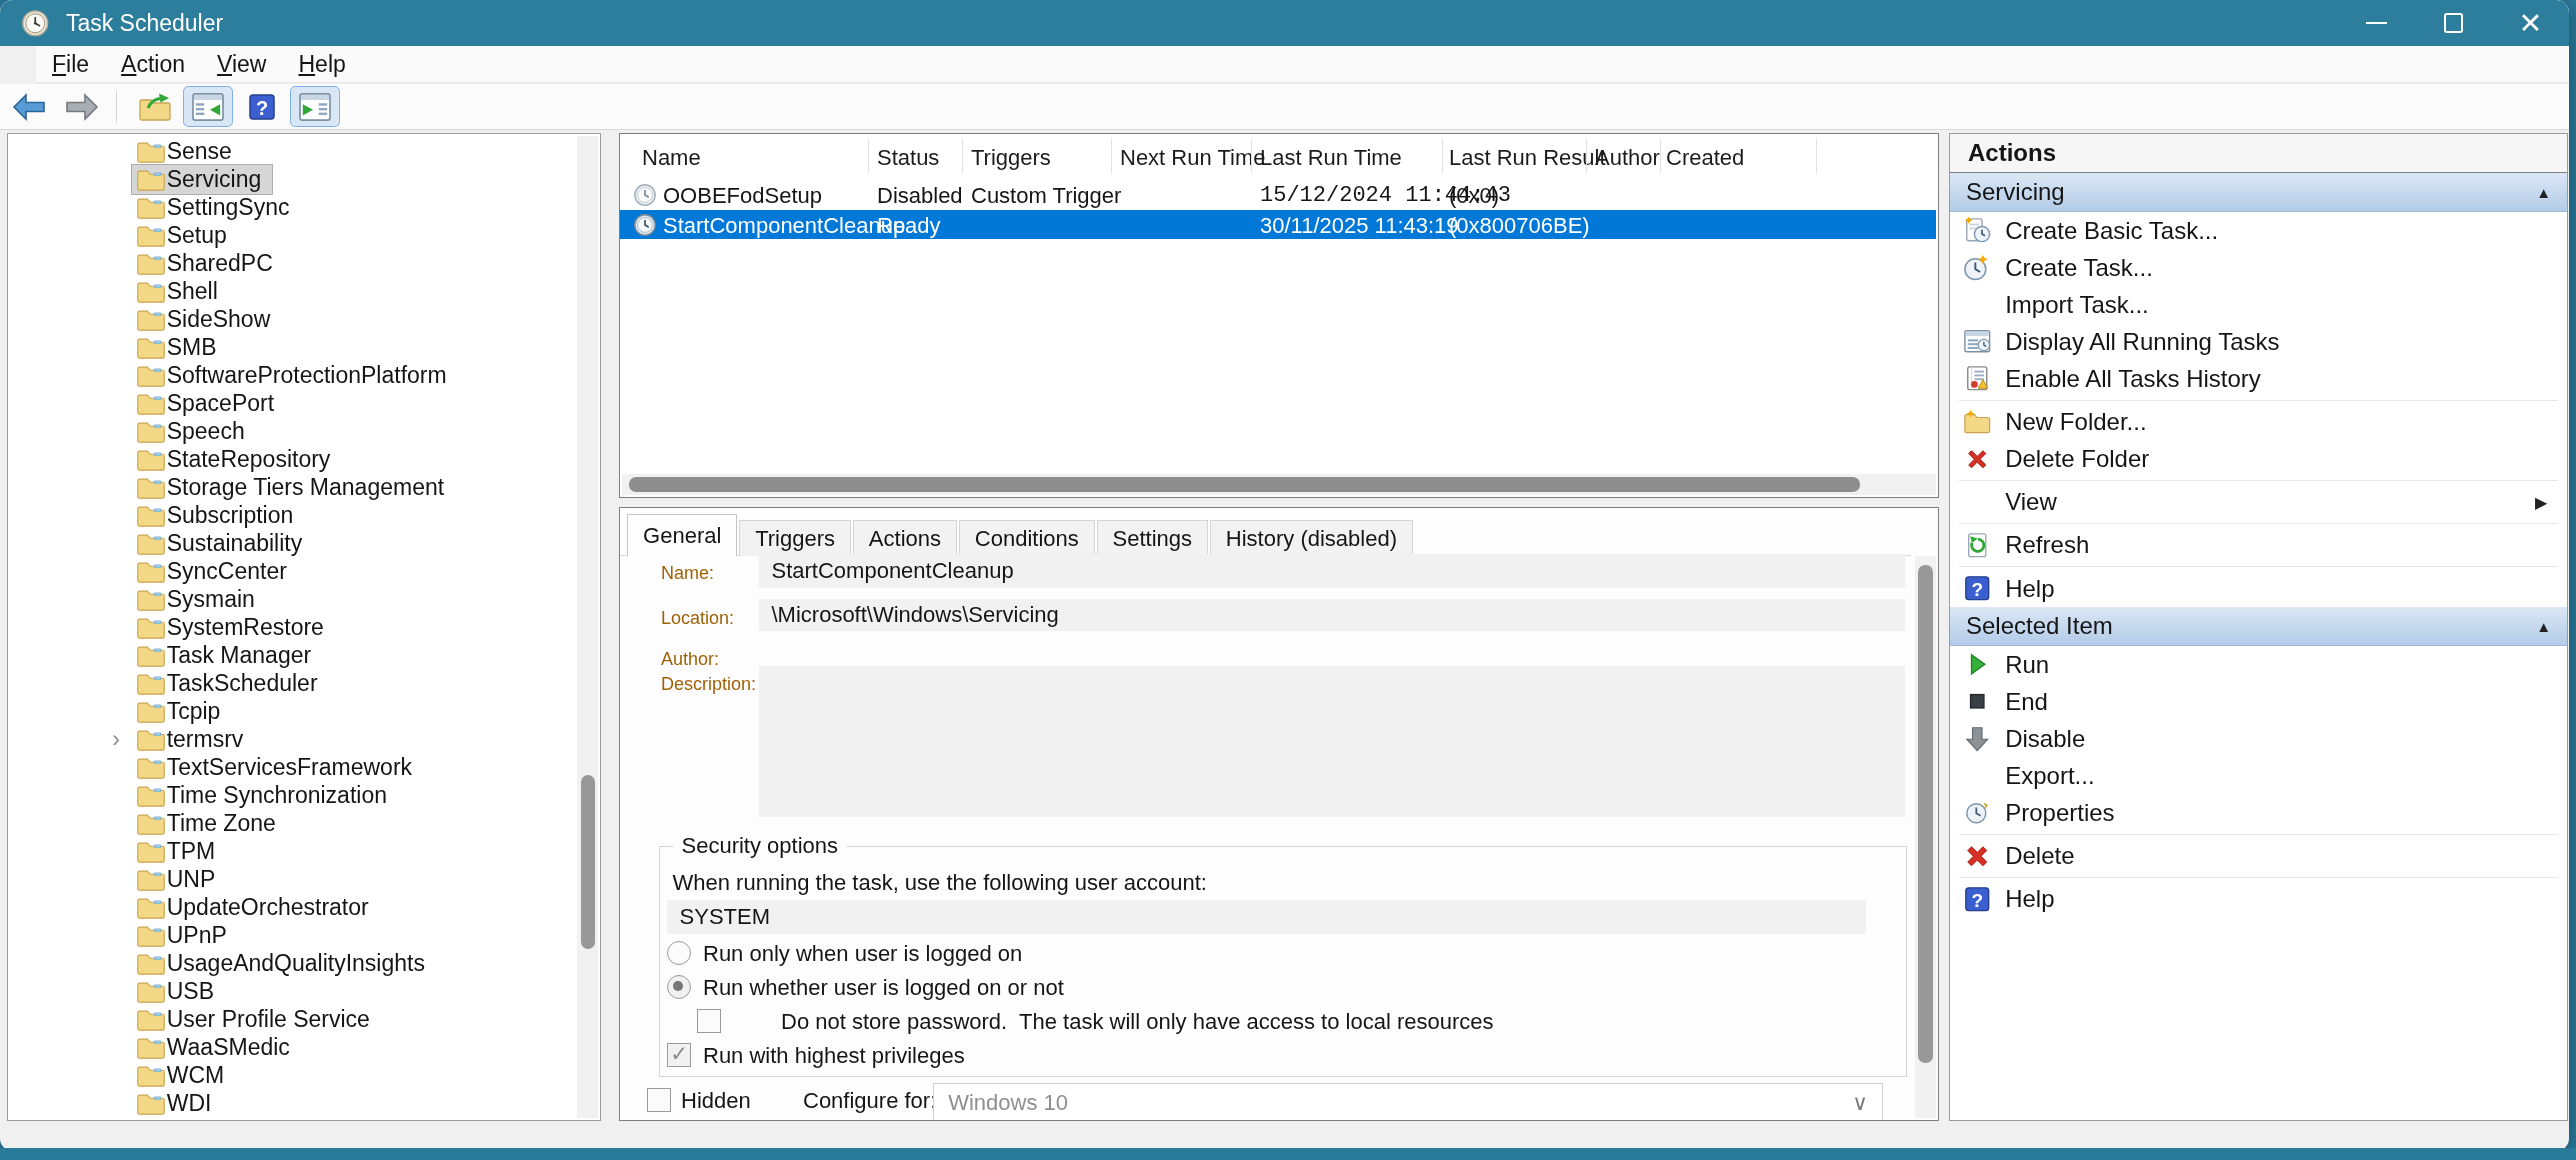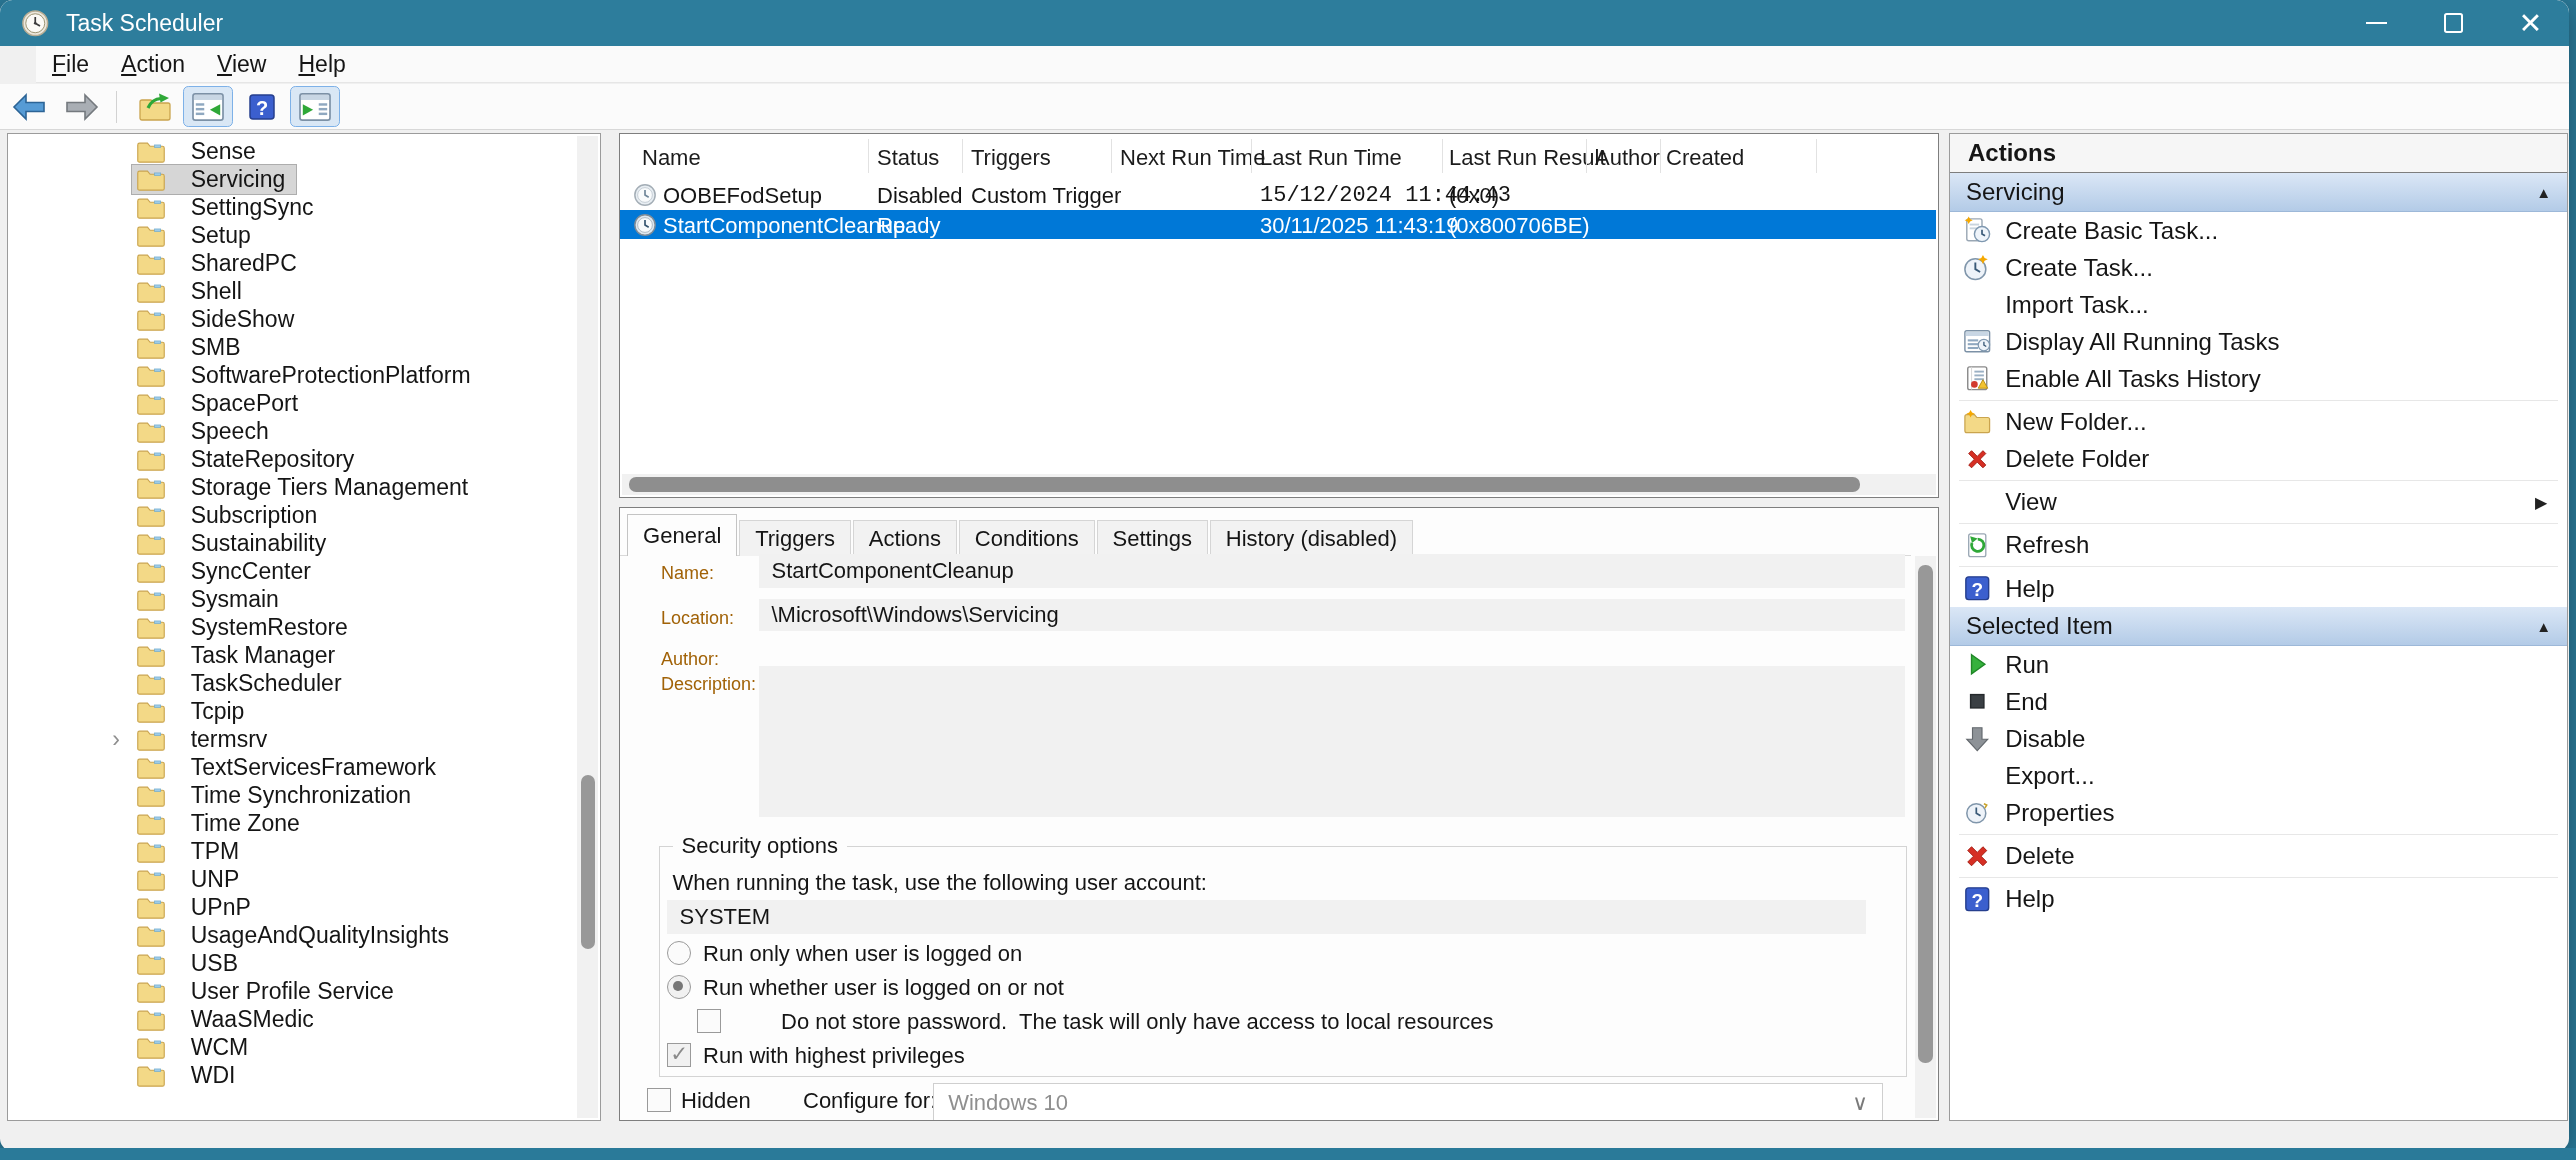--- a/index.html
+++ b/index.html
@@ -59,21 +59,21 @@
   .tree-pane  { left:7.1px;    top:133px; width:594px;  height:988px; overflow:hidden; }
   .list-box   { left:619px;  top:133px; width:1320px; height:365px;  border:1.8px solid #7e7e7e; overflow:hidden; background:#fff; position:absolute;}
   .detail-box { left:619px;  top:507px; width:1320px; height:614px;  border:1.8px solid #7e7e7e; overflow:hidden; background:#fdfdfd; position:absolute;}
   .actions-pane { left:1949px; top:133px; width:619px; height:988px; }
   .splitter { left:619px; top:498px; width:1320px; height:9px; background:#f0f0f0; position:absolute; }
 
   
   #tree { position:absolute; left:0; top:3.6px; right:25px; bottom:0; overflow:hidden; }
   .tree-row { height:28px; display:flex; align-items:center; padding-left:93px; font-size:23px; }
   .tree-expander { width:30px; color:#8f8f8f; font-size:23px; text-align:center; }
-  .nodebox { display:flex; align-items:center; gap:25px; padding:0.9px 10.7px 0.9px 3.6px; border:0.9px solid transparent; }
+  .nodebox { display:flex; align-items:center; gap:1px; padding:0.9px 10.7px 0.9px 3.6px; border:0.9px solid transparent; }
   .nodebox.selected { background:#d6d6d6; border-color:#adadad; }
   .tree-folder { width:30px; height:24px; display:inline-flex; }
   .tree-folder svg { width:100%; height:100%; }
 
   .vscroll { position:absolute; width:21.4px; background:#f1f1f1; }
   .vthumb  { position:absolute; left:3.6px; width:14.2px; background:#989898; border-radius:7.1px; }
   .hscroll { position:absolute; height:21.4px; background:#f1f1f1; }
   .hthumb  { position:absolute; top:3.6px; height:14.2px; background:#8e8e8e; border-radius:7.1px; }
   .tree-scroll { right:1.8px; top:1.8px; bottom:1.8px; }
 
@@ -519,20 +519,32 @@
         <div class="tree-row">
           <span class="tree-expander"></span>
           <span class="nodebox">
             <span class="tree-folder">
               <svg viewBox="0 0 34 27">
                 <path d="M2 5.5 Q2 3.5 4 3.5 h9 l3 3.5 h14 q2 0 2 2 V23 q0 2-2 2 H4 q-2 0-2-2 Z" fill="#f3d987" stroke="#caa44e" stroke-width="1.3"></path>
                 <rect x="21" y="5.5" width="7" height="3" fill="#9ecbe8" stroke="#6aa7cc" stroke-width="0.7"></rect>
               </svg>
             </span>
             <span>UNP</span>
+          </span>
+        </div>
+        <div class="tree-row">
+          <span class="tree-expander"></span>
+          <span class="nodebox">
+            <span class="tree-folder">
+              <svg viewBox="0 0 34 27">
+                <path d="M2 5.5 Q2 3.5 4 3.5 h9 l3 3.5 h14 q2 0 2 2 V23 q0 2-2 2 H4 q-2 0-2-2 Z" fill="#f3d987" stroke="#caa44e" stroke-width="1.3"></path>
+                <rect x="21" y="5.5" width="7" height="3" fill="#9ecbe8" stroke="#6aa7cc" stroke-width="0.7"></rect>
+              </svg>
+            </span>
+            <span>UpdateOrchestrator</span>
           </span>
         </div>
         <div class="tree-row">
           <span class="tree-expander"></span>
           <span class="nodebox">
             <span class="tree-folder">
               <svg viewBox="0 0 34 27">
                 <path d="M2 5.5 Q2 3.5 4 3.5 h9 l3 3.5 h14 q2 0 2 2 V23 q0 2-2 2 H4 q-2 0-2-2 Z" fill="#f3d987" stroke="#caa44e" stroke-width="1.3"></path>
                 <rect x="21" y="5.5" width="7" height="3" fill="#9ecbe8" stroke="#6aa7cc" stroke-width="0.7"></rect>
               </svg>

